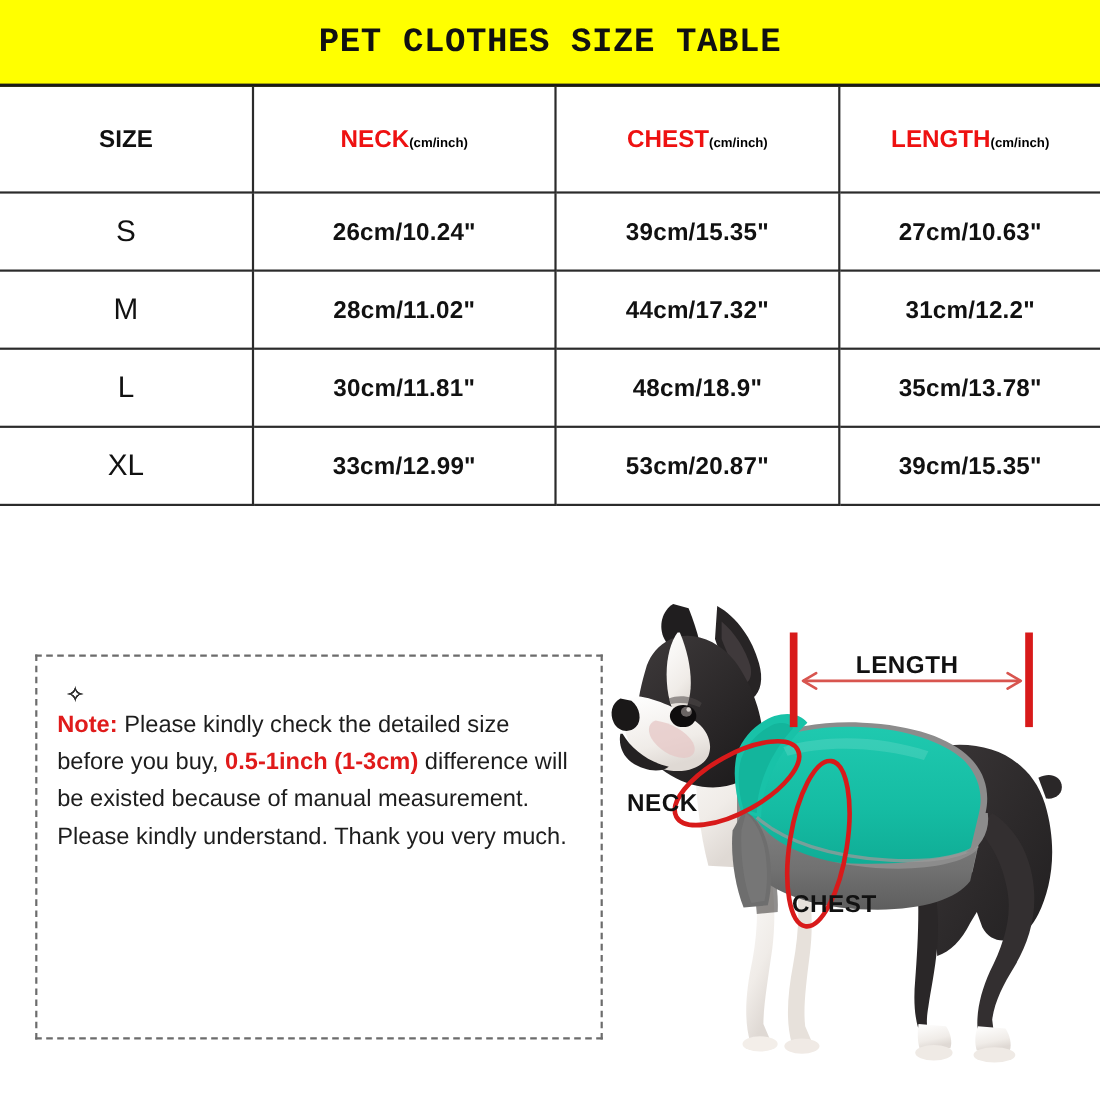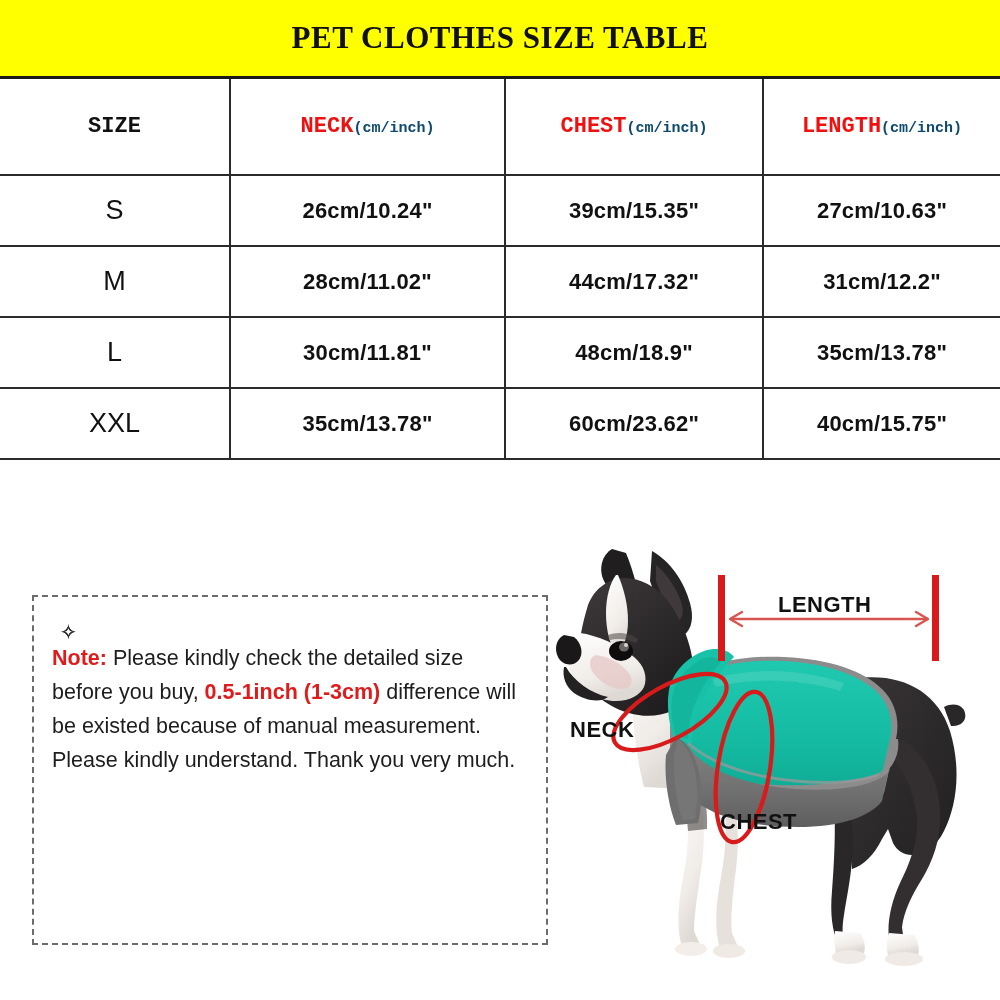--- a/index.html
+++ b/index.html
@@ -23,21 +23,21 @@
     width: 1000px;
     height: 79px;
     background: #FFFF00;
     border-bottom: 3px solid #1a1a1a;
     box-sizing: border-box;
     display: flex;
     align-items: center;
     justify-content: center;
   }
   #header-title {
-    font-family: Liberation Serif, serif;
+    font-family: Liberation Mono, monospace;
     font-weight: bold;
     font-size: 31px;
     letter-spacing: 0.5px;
     color: #111111;
     text-align: center;
     white-space: nowrap;
   }
 
   
   #size-table {
@@ -68,25 +68,25 @@
 
   .col-size   { width: 230px; }
   .col-neck   { width: 275px; }
   .col-chest  { width: 258px; }
   .col-length { width: 237px; }
 
   .hdr-label {
     font-size: 22px;
     font-weight: bold;
     color: #111111;
-    font-family: Liberation Mono, monospace;
+    font-family: Liberation Sans, sans-serif;
     border-radius: 30px;
   }
   .hdr-label .measure { color: #ee1111; }
-  .hdr-label .unit { color: #0c4a6e; font-size: 15px; }
+  .hdr-label .unit { color: #000000; font-size: 12px; }
 
   .size-cell {
     font-size: 27px;
     font-weight: normal;
     color: #111111;
   }
   .val-cell {
     font-size: 22px;
     font-weight: bold;
     color: #111111;
@@ -208,24 +208,24 @@
       <td class="val-cell">44cm/17.32"</td>
       <td class="val-cell">31cm/12.2"</td>
     </tr>
     <tr>
       <td class="size-cell">L</td>
       <td class="val-cell">30cm/11.81"</td>
       <td class="val-cell">48cm/18.9"</td>
       <td class="val-cell">35cm/13.78"</td>
     </tr>
     <tr>
-      <td class="size-cell">XXL</td>
-      <td class="val-cell">35cm/13.78"</td>
-      <td class="val-cell">60cm/23.62"</td>
-      <td class="val-cell">40cm/15.75"</td>
+      <td class="size-cell">XL</td>
+      <td class="val-cell">33cm/12.99"</td>
+      <td class="val-cell">53cm/20.87"</td>
+      <td class="val-cell">39cm/15.35"</td>
     </tr>
   </tbody>
 </table>
 
 <div id="lower-section">
 
   <div id="info-box">
     <ul id="bullet-list">
       <li>
         <span class="bullet-icon">✧</span>

